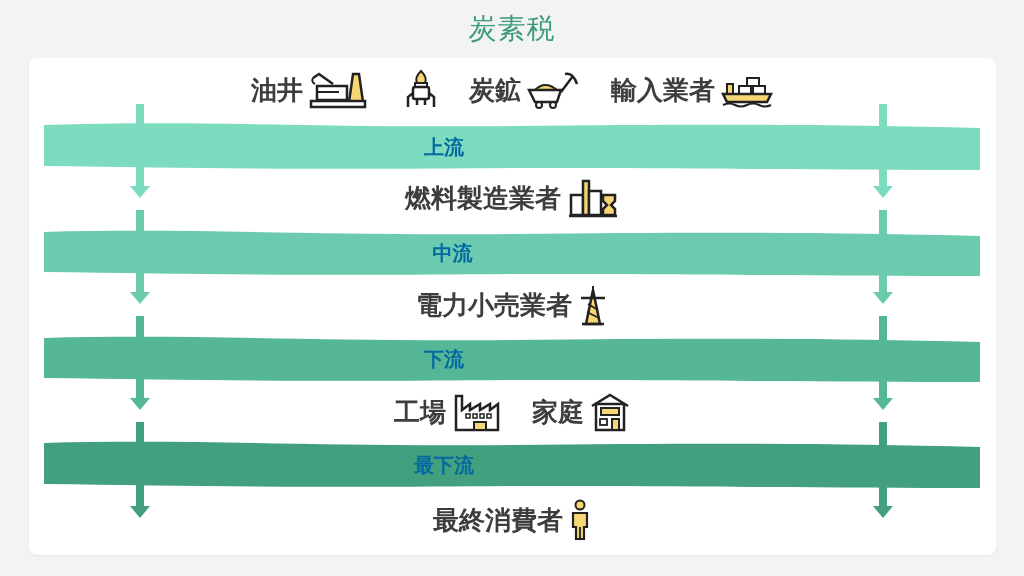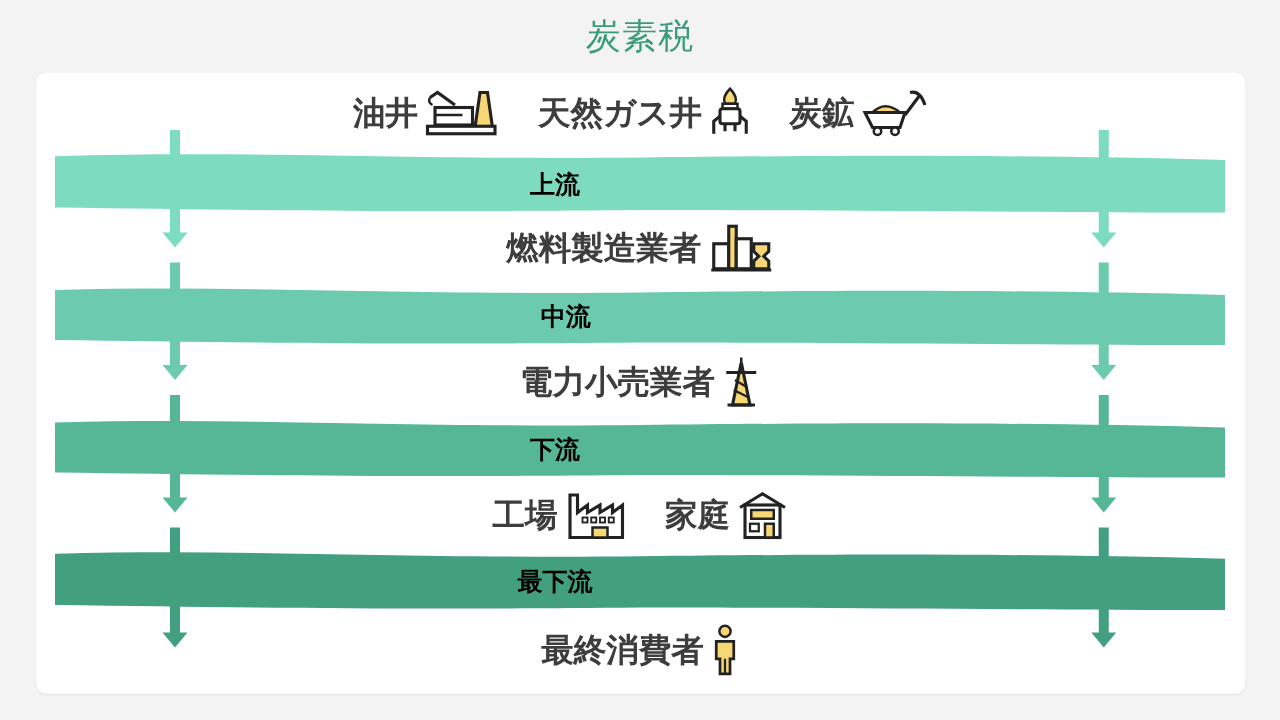--- a/index.html
+++ b/index.html
@@ -15,21 +15,21 @@
     color: #3b9b7c; letter-spacing: 1px;
   }
   .card {
     position: absolute; left: 29px; top: 58px; width: 967px; height: 497px;
     background: #ffffff; border-radius: 8px;
     box-shadow: 0 1px 2px rgba(0,0,0,0.06);
   }
   svg.bg { position: absolute; left: 0; top: 0; }
   .band-label {
     position: absolute; left: 0; width: 888px; text-align: center;
-    color: #000000; font-weight: bold; font-size: 20px;
+    color: #0369a1; font-weight: bold; font-size: 20px;
   }
   .row {
     position: absolute; left: 0; width: 1024px; height: 40px;
     display: flex; justify-content: center; align-items: center;
   }
   .item { display: flex; align-items: center; margin: 0 16px; }
   .item-label { font-size: 26px; font-weight: bold; color: #3d3d3d; white-space: nowrap; }
   .icon { display: inline-block; margin-left: 6px; }
 </style>
 </head>
@@ -82,40 +82,50 @@
     <svg class="icon" width="58" height="40" viewBox="0 0 58 40">
       <path d="M4,8 L10,4 L24,14" stroke="#222" stroke-width="2.5" fill="none"></path>
       <path d="M4,8 Q2,12 6,14" stroke="#222" stroke-width="2" fill="none"></path>
       <rect x="8" y="16" width="30" height="14" fill="#fff" stroke="#222" stroke-width="2.5"></rect>
       <line x1="8" y1="22" x2="30" y2="22" stroke="#222" stroke-width="2"></line>
       <polygon points="40,32 44,4 50,4 54,32" fill="#f7d774" stroke="#222" stroke-width="2.5"></polygon>
       <rect x="2" y="31" width="54" height="6" fill="#fff" stroke="#222" stroke-width="2.5"></rect>
     </svg>
   </div>
   <div class="item">
-    <span class="item-label">天然ガス井</span>
     <svg class="icon" width="32" height="42" viewBox="0 0 32 42">
       <path d="M16,2 C20,6 22,10 20,14 L12,14 C10,10 12,6 16,2 Z" fill="#f7d774" stroke="#222" stroke-width="2"></path>
       <rect x="10" y="14" width="12" height="4" fill="#fff" stroke="#222" stroke-width="2"></rect>
       <rect x="8" y="18" width="16" height="12" rx="2" fill="#fff" stroke="#222" stroke-width="2.5"></rect>
       <line x1="12" y1="30" x2="12" y2="36" stroke="#222" stroke-width="2.5"></line>
       <line x1="20" y1="30" x2="20" y2="36" stroke="#222" stroke-width="2.5"></line>
       <path d="M8,24 L3,28 L3,38" stroke="#222" stroke-width="2.5" fill="none"></path>
       <path d="M24,24 L29,28 L29,38" stroke="#222" stroke-width="2.5" fill="none"></path>
     </svg>
   </div>
   <div class="item">
     <span class="item-label">炭鉱</span>
     <svg class="icon" width="52" height="40" viewBox="0 0 52 40">
       <path d="M8,20 Q18,10 30,20 Z" fill="#f7d774" stroke="#222" stroke-width="2"></path>
       <path d="M2,20 L34,20 L30,32 L8,32 Z" fill="#fff" stroke="#222" stroke-width="2.5"></path>
       <circle cx="12" cy="35" r="3" fill="#fff" stroke="#222" stroke-width="2"></circle>
       <circle cx="26" cy="35" r="3" fill="#fff" stroke="#222" stroke-width="2"></circle>
       <line x1="34" y1="22" x2="46" y2="6" stroke="#222" stroke-width="2.5"></line>
       <path d="M38,4 Q46,2 50,14" stroke="#222" stroke-width="2.5" fill="none"></path>
+    </svg>
+  </div>
+  <div class="item">
+    <span class="item-label">輸入業者</span>
+    <svg class="icon" width="52" height="36" viewBox="0 0 52 36">
+      <rect x="6" y="12" width="6" height="10" fill="#f7d774" stroke="#222" stroke-width="2"></rect>
+      <rect x="26" y="6" width="12" height="8" fill="#fff" stroke="#222" stroke-width="2"></rect>
+      <rect x="18" y="14" width="12" height="8" fill="#fff" stroke="#222" stroke-width="2"></rect>
+      <rect x="32" y="14" width="12" height="8" fill="#fff" stroke="#222" stroke-width="2"></rect>
+      <path d="M2,22 L50,22 L46,30 L6,30 Z" fill="#f7d774" stroke="#222" stroke-width="2.5"></path>
+      <path d="M2,33 Q8,30 14,33 T26,33 T38,33 T50,33" stroke="#222" stroke-width="2" fill="none"></path>
     </svg>
   </div>
 </div>
 
 <div class="row" style="top:178px;">
   <div class="item">
     <span class="item-label">燃料製造業者</span>
     <svg class="icon" width="52" height="42" viewBox="0 0 52 42">
       <rect x="4" y="18" width="12" height="20" fill="#fff" stroke="#222" stroke-width="2.5"></rect>
       <rect x="16" y="4" width="6" height="34" fill="#f7d774" stroke="#222" stroke-width="2.5"></rect>

